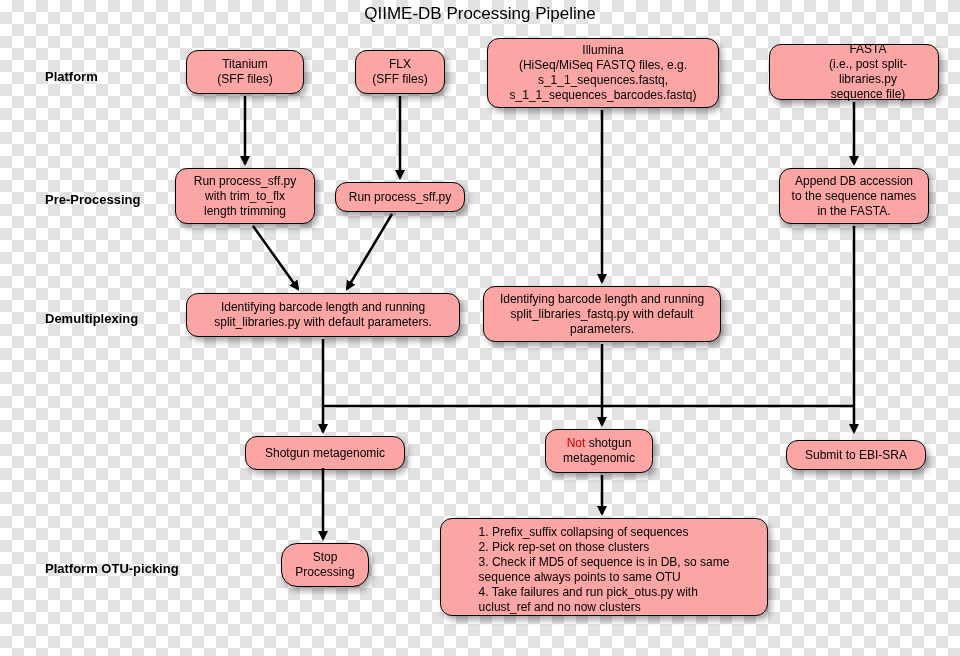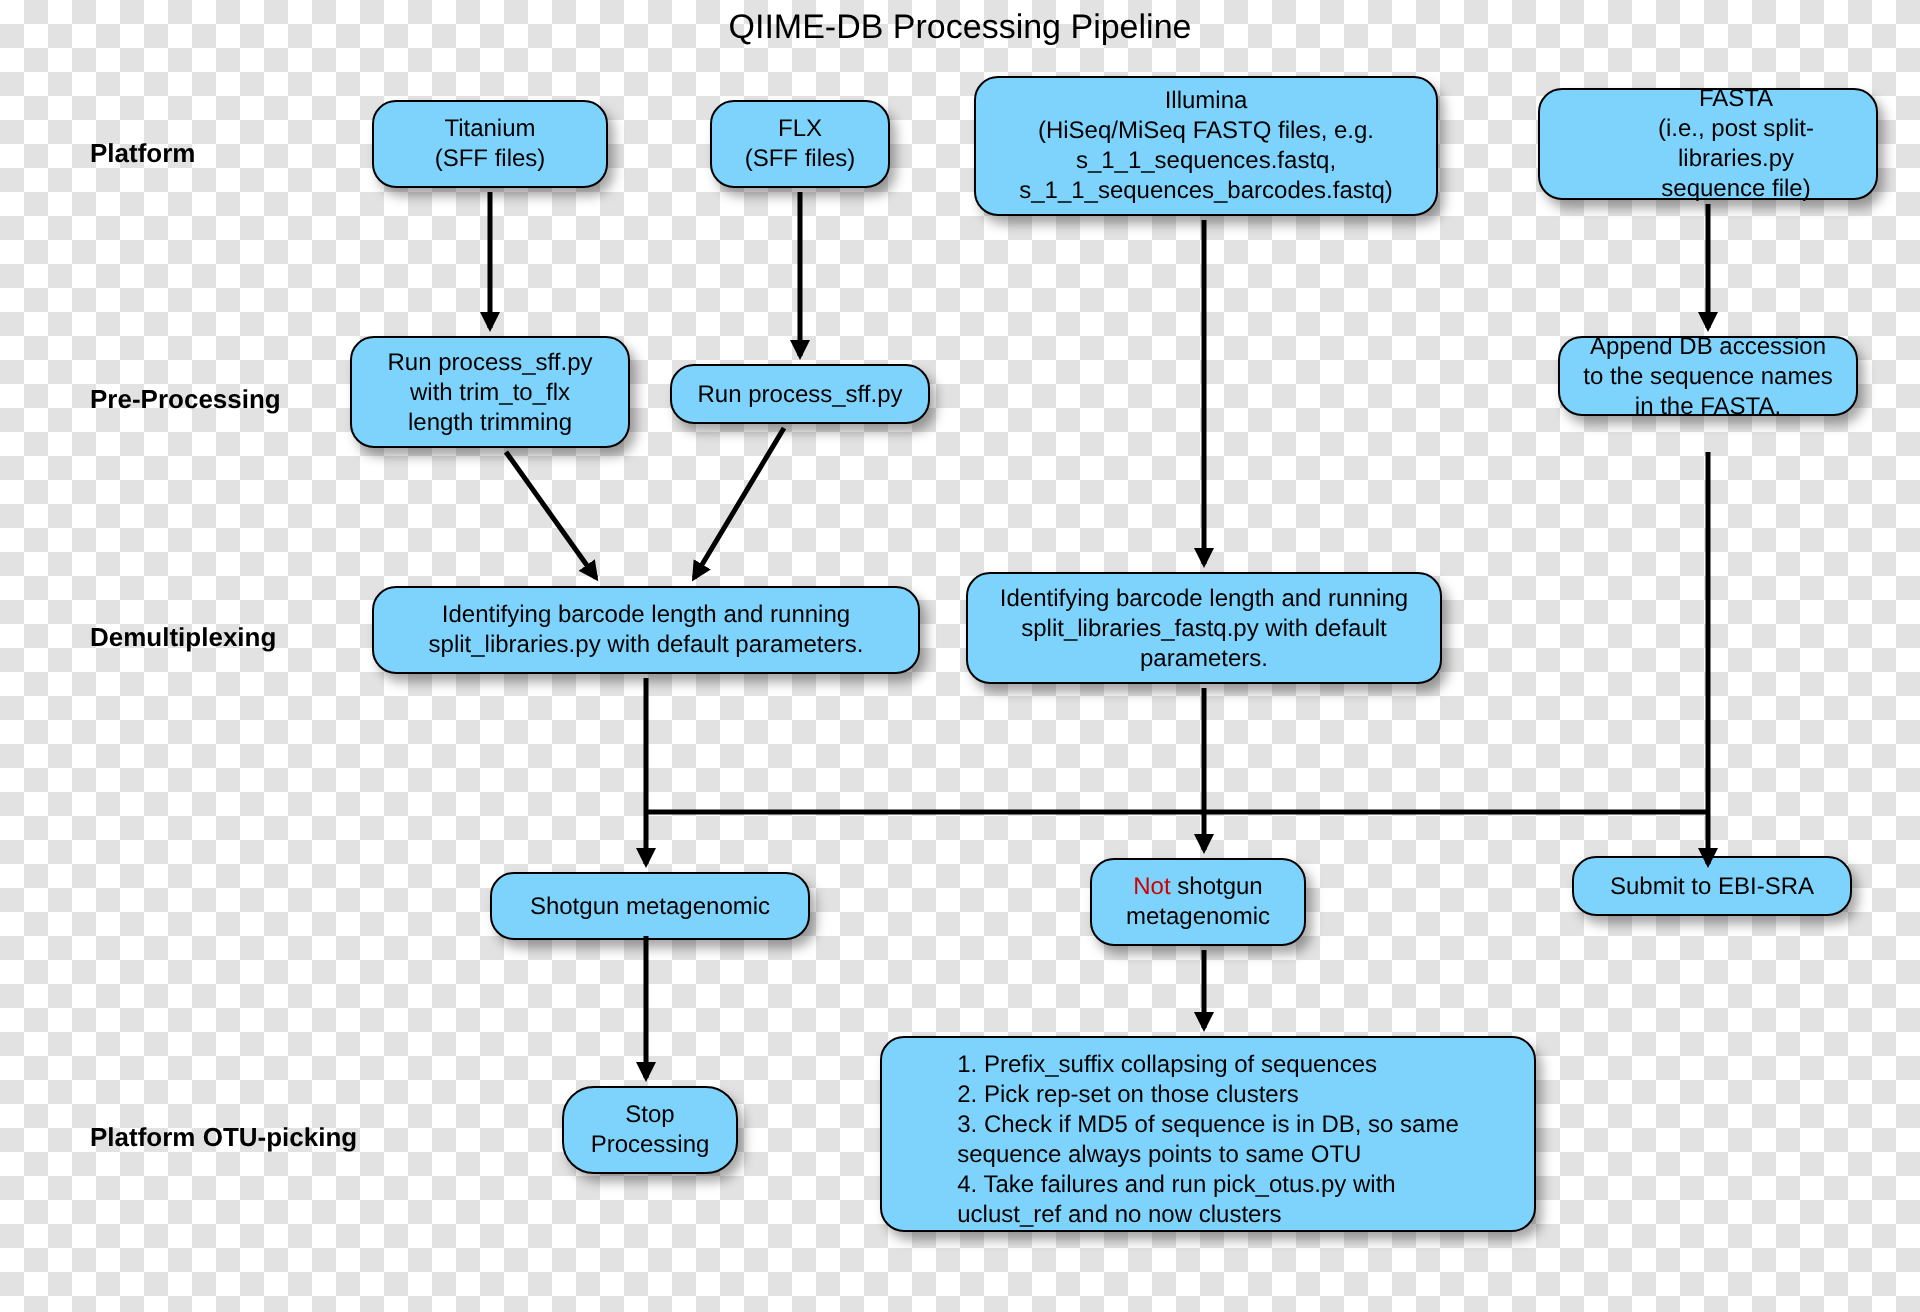--- a/index.html
+++ b/index.html
@@ -24,21 +24,21 @@
   }
   .row-label {
     position: absolute;
     font-weight: bold;
     font-size: 13px;
   }
   .node {
     position: absolute;
     border: 1.5px solid #000;
     border-radius: 12px;
-    background: #7dd3fc;
+    background: #fca5a5;
     text-align: center;
     font-size: 12px;
     line-height: 1.25;
     display: flex;
     align-items: center;
     justify-content: center;
     padding: 6px 8px;
     box-shadow: 3px 4px 6px rgba(0,0,0,0.35);
   }
   .node span.red { color: #d00000; }
@@ -78,32 +78,32 @@
 <div class="row-label" style="left:45px; top:311px;">Demultiplexing</div>
 <div class="row-label" style="left:45px; top:561px;">Platform OTU-picking</div>
 
 <div class="node" style="left:186px; top:50px; width:118px; height:44px;">Titanium<br>(SFF files)</div>
 <div class="node" style="left:355px; top:50px; width:90px; height:44px;">FLX<br>(SFF files)</div>
 <div class="node" style="left:487px; top:38px; width:232px; height:70px;">Illumina<br>(HiSeq/MiSeq FASTQ files, e.g.<br>s_1_1_sequences.fastq,<br>s_1_1_sequences_barcodes.fastq)</div>
 <div class="node" style="left:769px; top:44px; width:170px; height:56px;padding-left:36px;">FASTA<br>(i.e., post split-libraries.py<br>sequence file)</div>
 
 <div class="node" style="left:175px; top:168px; width:140px; height:56px;">Run process_sff.py<br>with trim_to_flx<br>length trimming</div>
 <div class="node" style="left:335px; top:182px; width:130px; height:30px;">Run process_sff.py</div>
-<div class="node" style="left:779px; top:168px; width:150px; height:40px;">Append DB accession<br>to the sequence names<br>in the FASTA.</div>
+<div class="node" style="left:779px; top:168px; width:150px; height:56px;">Append DB accession<br>to the sequence names<br>in the FASTA.</div>
 
 <div class="node" style="left:186px; top:293px; width:274px; height:44px;">Identifying barcode length and running<br>split_libraries.py with default parameters.</div>
 <div class="node" style="left:483px; top:286px; width:238px; height:56px;">Identifying barcode length and running<br>split_libraries_fastq.py with default<br>parameters.</div>
 
 <div class="node" style="left:245px; top:436px; width:160px; height:34px;">Shotgun metagenomic</div>
 <div class="node" style="left:545px; top:429px; width:108px; height:44px;">
   <div>
     <span class="red">Not</span><span> shotgun<br>metagenomic</span>
   </div>
 </div>
-<div class="node" style="left:786px; top:428px; width:140px; height:30px;">Submit to EBI-SRA</div>
+<div class="node" style="left:786px; top:440px; width:140px; height:30px;">Submit to EBI-SRA</div>
 
 <div class="node" style="left:281px; top:543px; width:88px; height:44px;border-radius:16px;">Stop<br>Processing</div>
 <div class="node leftalign" style="left:440px; top:518px; width:328px; height:98px;">1. Prefix_suffix collapsing of sequences<br>2. Pick rep-set on those clusters<br>3. Check if MD5 of sequence is in DB, so same<br>sequence always points to same OTU<br>4. Take failures and run pick_otus.py with<br>uclust_ref and no now clusters</div>
 
 <svg class="arrows">
   <defs>
     <marker id="ah" markerWidth="12" markerHeight="12" refX="8" refY="5" orient="auto" markerUnits="userSpaceOnUse">
       <path d="M0,0 L10,5 L0,10 Z" fill="#000"></path>
     </marker>
   </defs>

